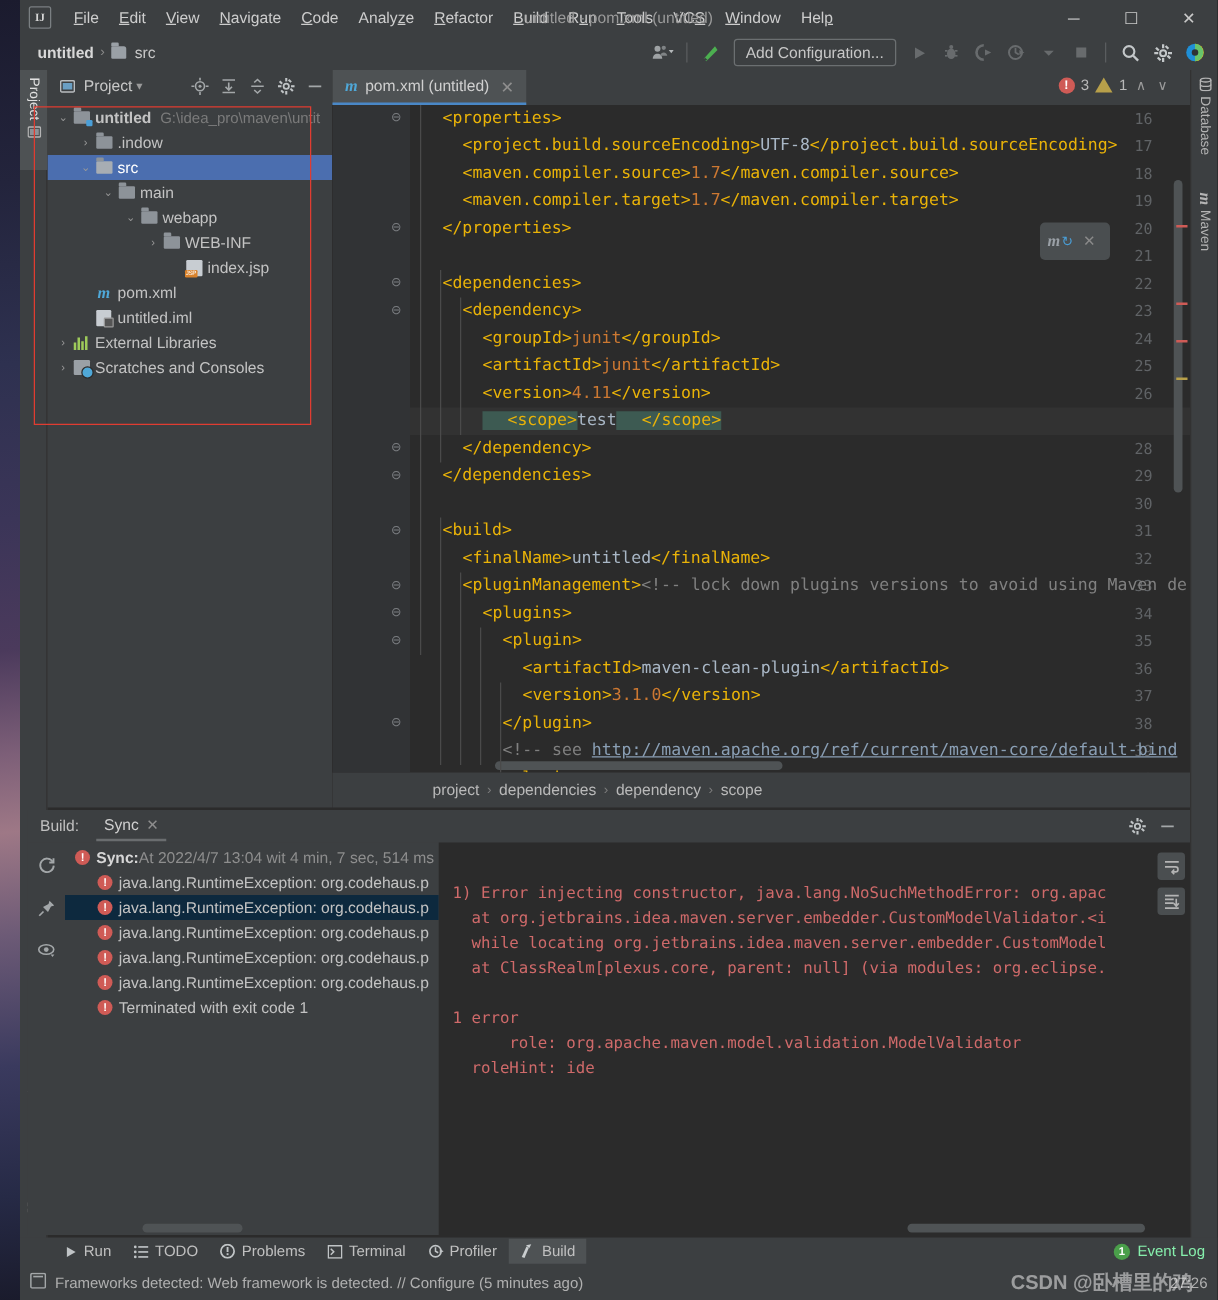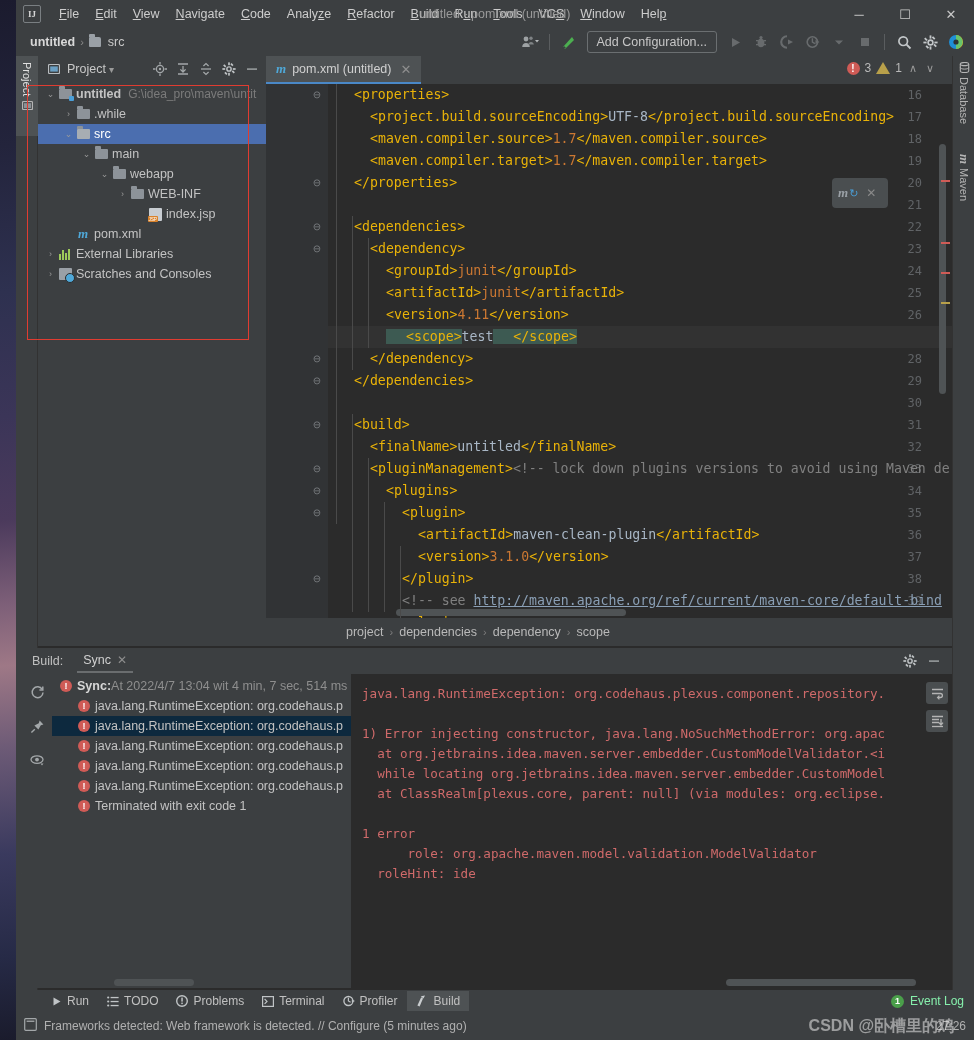--- a/index.html
+++ b/index.html
@@ -555,21 +555,21 @@
             <span class="fld src"></span>
           </span>
           <span style="font-weight:bold;">untitled</span>
           <span class="path-hint">G:\idea_pro\maven\untit</span>
         </div>
         <div class="tnode" style="padding-left: 24px;">
           <span class="arrow">›</span>
           <span class="tico">
             <span class="fld"></span>
           </span>
-          <span style="">.while</span>
+          <span style="">.indow</span>
         </div>
         <div class="tnode sel" style="padding-left: 24px;">
           <span class="arrow">⌄</span>
           <span class="tico">
             <span class="fld lite"></span>
           </span>
           <span style="">src</span>
         </div>
         <div class="tnode" style="padding-left: 42px;">
           <span class="arrow">⌄</span>
@@ -598,20 +598,27 @@
             <span class="jspico"></span>
           </span>
           <span style="">index.jsp</span>
         </div>
         <div class="tnode" style="padding-left: 24px;">
           <span class="arrow"></span>
           <span class="tico">
             <span class="mico">m</span>
           </span>
           <span style="">pom.xml</span>
+        </div>
+        <div class="tnode" style="padding-left: 24px;">
+          <span class="arrow"></span>
+          <span class="tico">
+            <span class="imlico"></span>
+          </span>
+          <span style="">untitled.iml</span>
         </div>
         <div class="tnode" style="padding-left: 6px;">
           <span class="arrow">›</span>
           <span class="tico">
             <span class="libico">
               <i style="height:6px"></i>
               <i style="height:10px"></i>
               <i style="height:7px"></i>
               <i style="height:11px"></i>
             </span>
@@ -807,21 +814,20 @@
             <span class="">java.lang.RuntimeException: org.codehaus.p</span>
           </div>
           <div class="brow" style="padding-left: 26px;">
             <span class="bico">!</span>
             <span class="">Terminated with exit code 1</span>
           </div>
           <div class="build-tree-hscroll"></div>
       </div>
 
       <div class="build-console" id="build-console">
-        <div class="conline">java.lang.RuntimeException: org.codehaus.plexus.component.repository.</div>
           <div class="conline"> </div>
           <div class="conline">1) Error injecting constructor, java.lang.NoSuchMethodError: org.apac</div>
           <div class="conline">  at org.jetbrains.idea.maven.server.embedder.CustomModelValidator.&lt;i</div>
           <div class="conline">  while locating org.jetbrains.idea.maven.server.embedder.CustomModel</div>
           <div class="conline">  at ClassRealm[plexus.core, parent: null] (via modules: org.eclipse.</div>
           <div class="conline"> </div>
           <div class="conline">1 error</div>
           <div class="conline">      role: org.apache.maven.model.validation.ModelValidator</div>
           <div class="conline">  roleHint: ide</div>
           <div class="console-tools">

